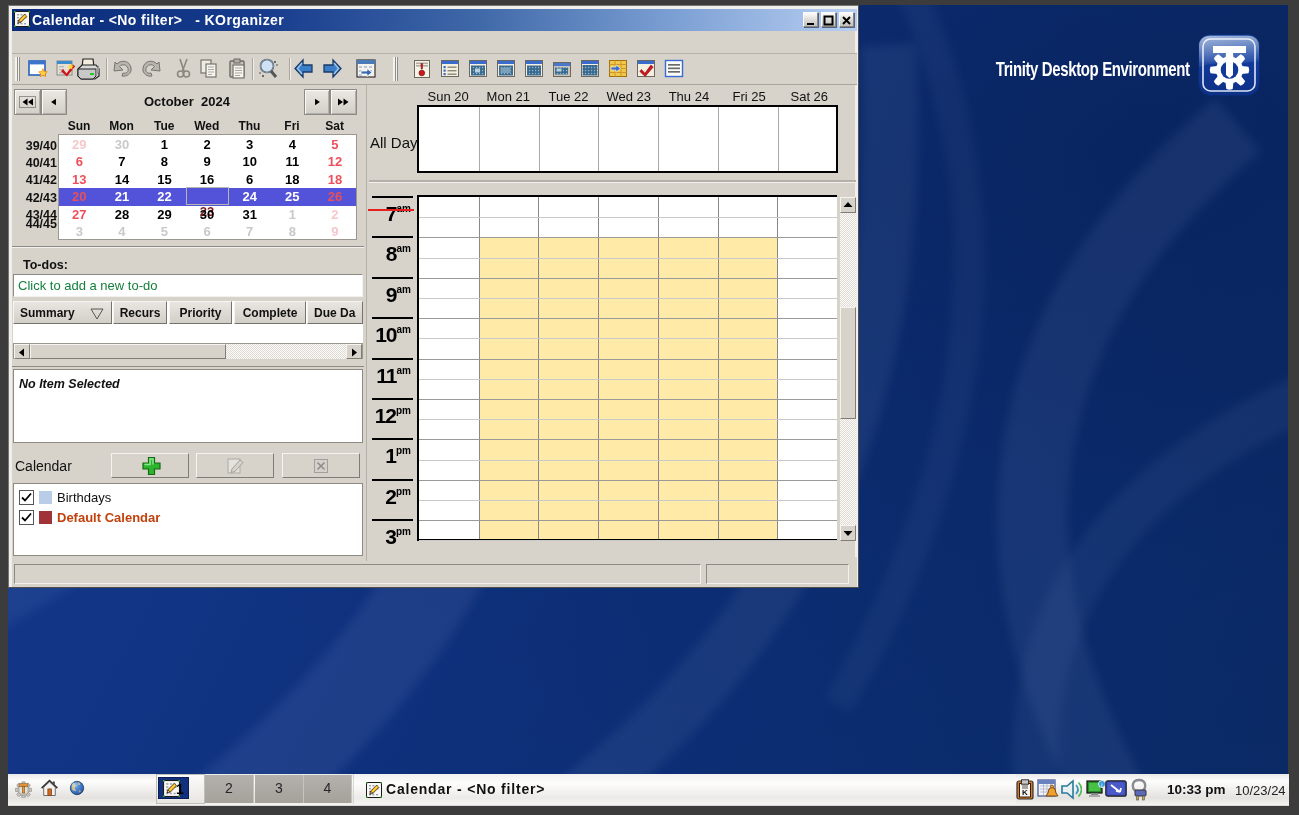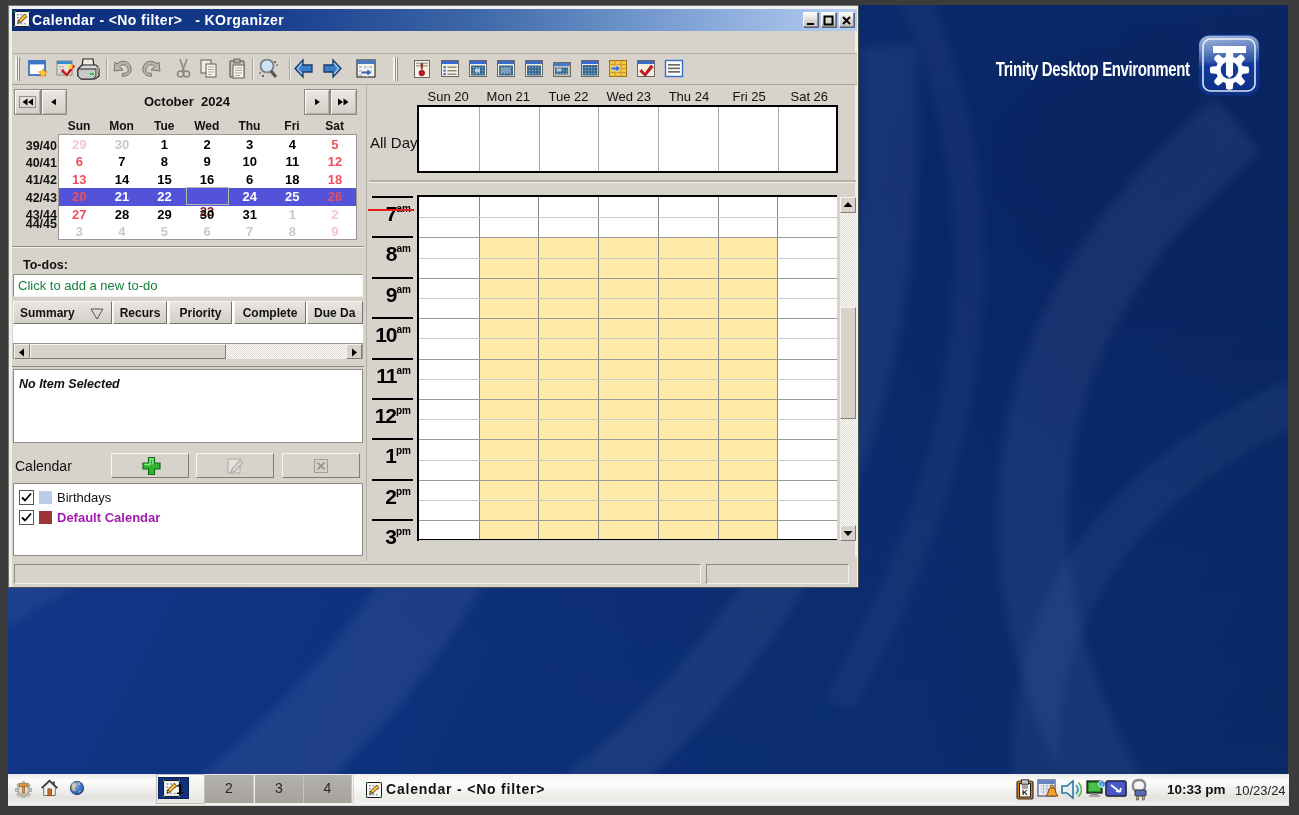--- a/index.html
+++ b/index.html
@@ -438,21 +438,21 @@
           <rect x="0.5" y="0.5" width="14" height="14" fill="#fff" stroke="#555" stroke-width="1"></rect>
           <path d="M3 7.5 L6 10.5 L12 3.5" fill="none" stroke="#000" stroke-width="1.8"></path>
         </svg>
 <div class="abs" style="left:25px;top:7px;width:13px;height:13px;background:#b9cde8"></div>
 <div class="abs" style="left:43px;top:6px;font-size:13px;font-weight:normal;color:#111">Birthdays</div>
 <svg class="abs" style="left:5px;top:26px" width="15" height="15" viewBox="0 0 15 15">
           <rect x="0.5" y="0.5" width="14" height="14" fill="#fff" stroke="#555" stroke-width="1"></rect>
           <path d="M3 7.5 L6 10.5 L12 3.5" fill="none" stroke="#000" stroke-width="1.8"></path>
         </svg>
 <div class="abs" style="left:25px;top:27px;width:13px;height:13px;background:#9f3337"></div>
-<div class="abs" style="left:43px;top:26px;font-size:13px;font-weight:bold;color:#a21caf">Default Calendar</div>
+<div class="abs" style="left:43px;top:26px;font-size:13px;font-weight:bold;color:#c2410c">Default Calendar</div>
 </div>
     </div>
 <div class="abs" style="left:3px;top:551px;width:845px;height:30px;background:#d7d3cb"></div>
 <div class="abs sunken" style="left:5px;top:558px;width:687px;height:20px;background:#d7d3cb"></div>
 <div class="abs sunken" style="left:697px;top:558px;width:143px;height:20px;background:#d7d3cb"></div>
 <div class="abs" style="left:357px;top:79px;width:439px;height:476px;background:#d7d3cb;border-left:1px solid #b5b1a9">
 <div class="abs" style="left:51.1px;top:4px;width:60px;text-align:center;font-size:13px;font-weight:normal;color:#111">Sun 20</div>
 <div class="abs" style="left:111.3px;top:4px;width:60px;text-align:center;font-size:13px;font-weight:normal;color:#111">Mon 21</div>
 <div class="abs" style="left:171.5px;top:4px;width:60px;text-align:center;font-size:13px;font-weight:normal;color:#111">Tue 22</div>
 <div class="abs" style="left:231.7px;top:4px;width:60px;text-align:center;font-size:13px;font-weight:normal;color:#111">Wed 23</div>

